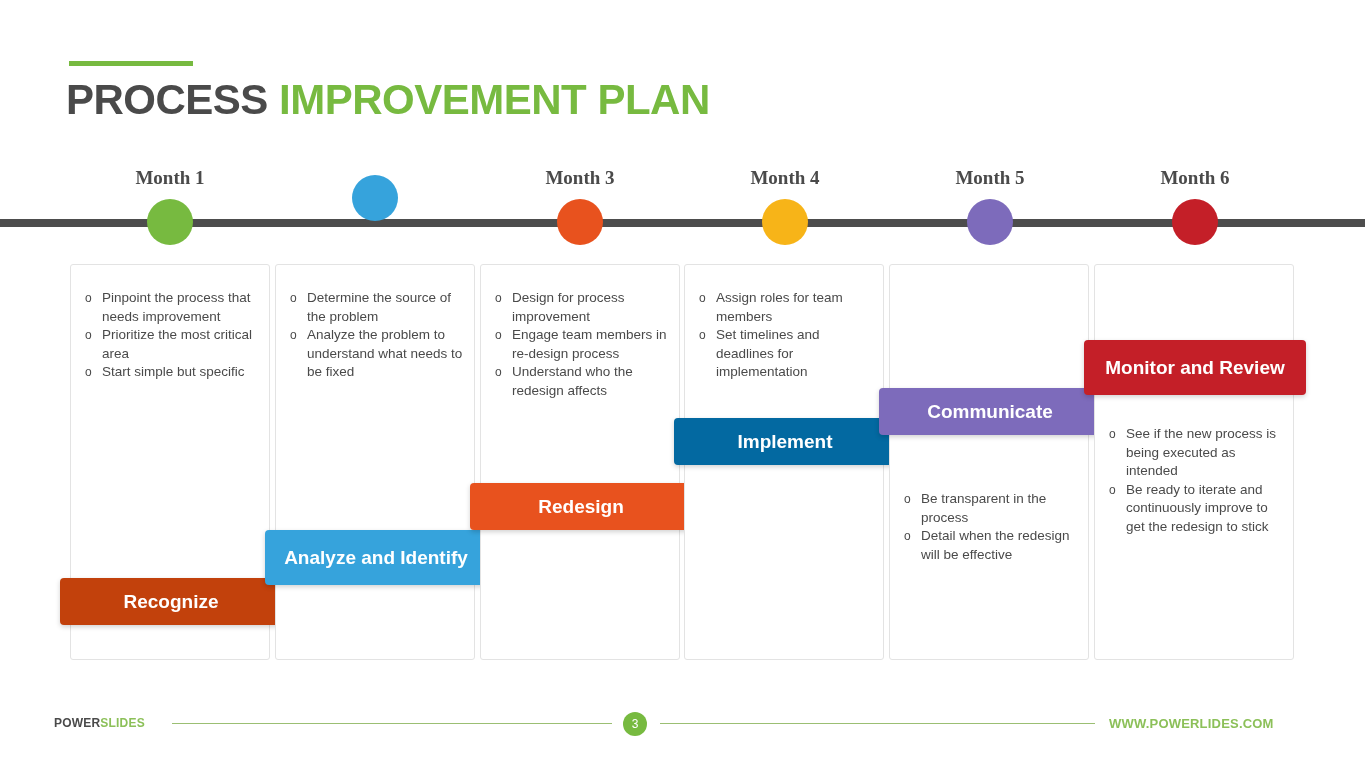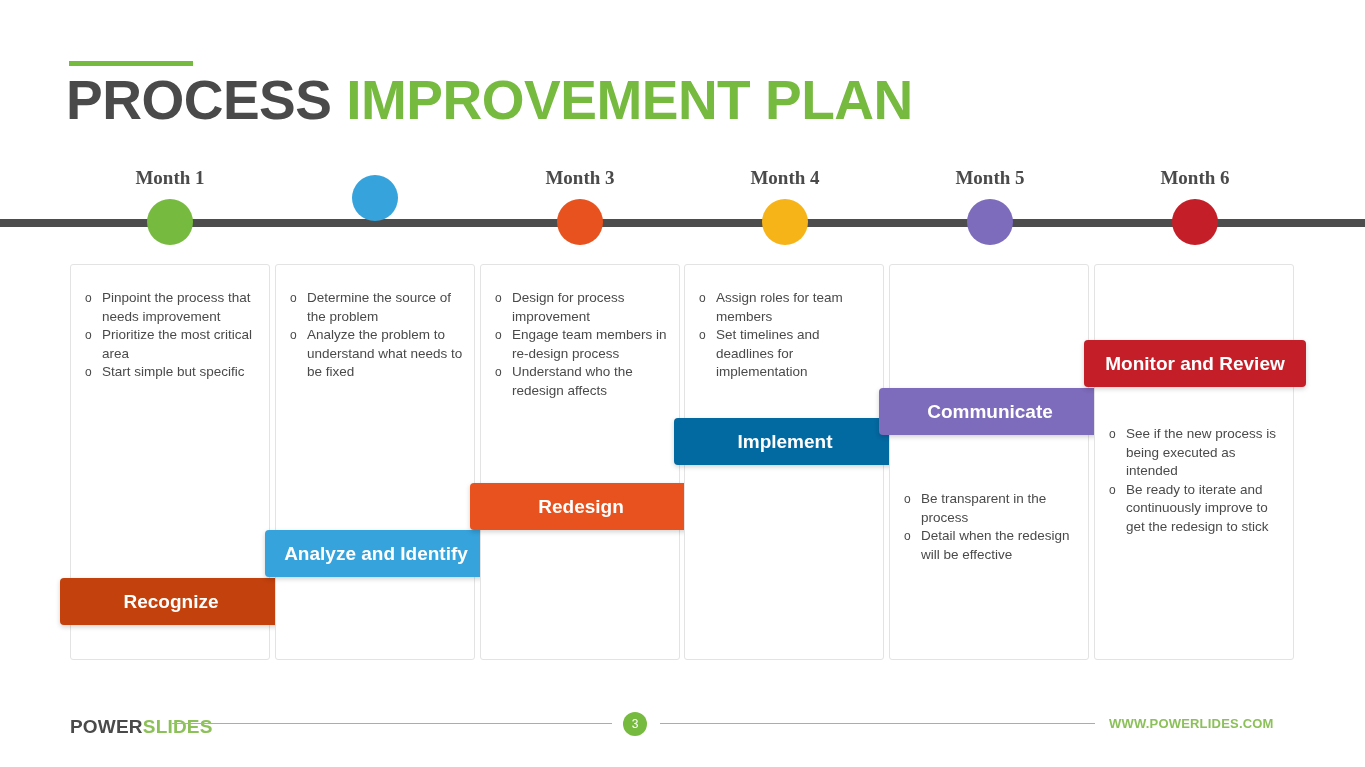--- a/index.html
+++ b/index.html
@@ -17,21 +17,21 @@
   
   #title-accent-bar {
     position: absolute;
     left: 69px; top: 61px;
     width: 124px; height: 5px;
     background: #77ba40;
   }
   #page-title {
     position: absolute;
     left: 66px; top: 72px;
-    font-size: 55px;
+    font-size: 42px;
     font-weight: bold;
     letter-spacing: -0.5px;
     line-height: 56px;
     white-space: nowrap;
   }
   #page-title .dark { color: #4a4a4a; }
   #page-title .green { color: #77ba40; }
 
   
   #timeline-line {
@@ -108,27 +108,27 @@
     font-weight: bold;
     line-height: 25px;
     text-align: center;
     box-sizing: border-box;
     box-shadow: 0 2px 5px rgba(0,0,0,0.18);
     display: flex;
     align-items: center;
     justify-content: center;
   }
   .stage-label.one-line { height: 47px; padding: 16px 8px; }
-  .stage-label.two-line { height: 47px; padding: 0 8px; }
+  .stage-label.two-line { height: 55px; padding: 0 8px; }
 
   
   #footer-logo {
     position: absolute;
-    left: 70px; top: 716px;
-    font-size: 19px;
+    left: 54px; top: 716px;
+    font-size: 12px;
     font-weight: bold;
     letter-spacing: 0.2px;
     white-space: nowrap;
   }
   #footer-logo .dark { color: #4a4a4a; }
   #footer-logo .green { color: #8cc059; }
   #footer-rule-left {
     position: absolute;
     left: 172px; top: 723px;
     width: 440px; height: 1px;

